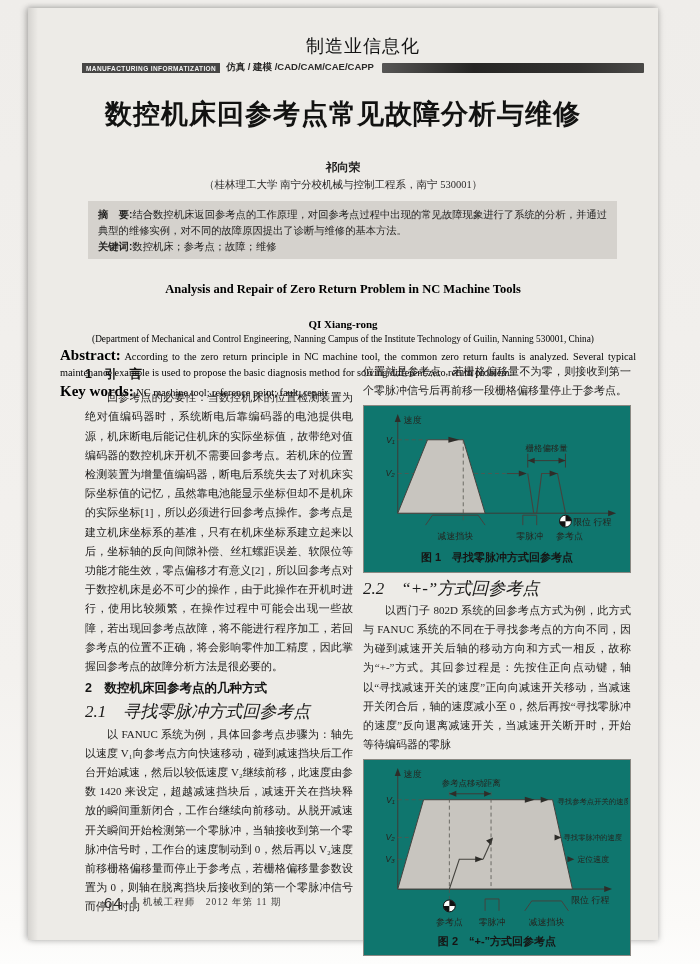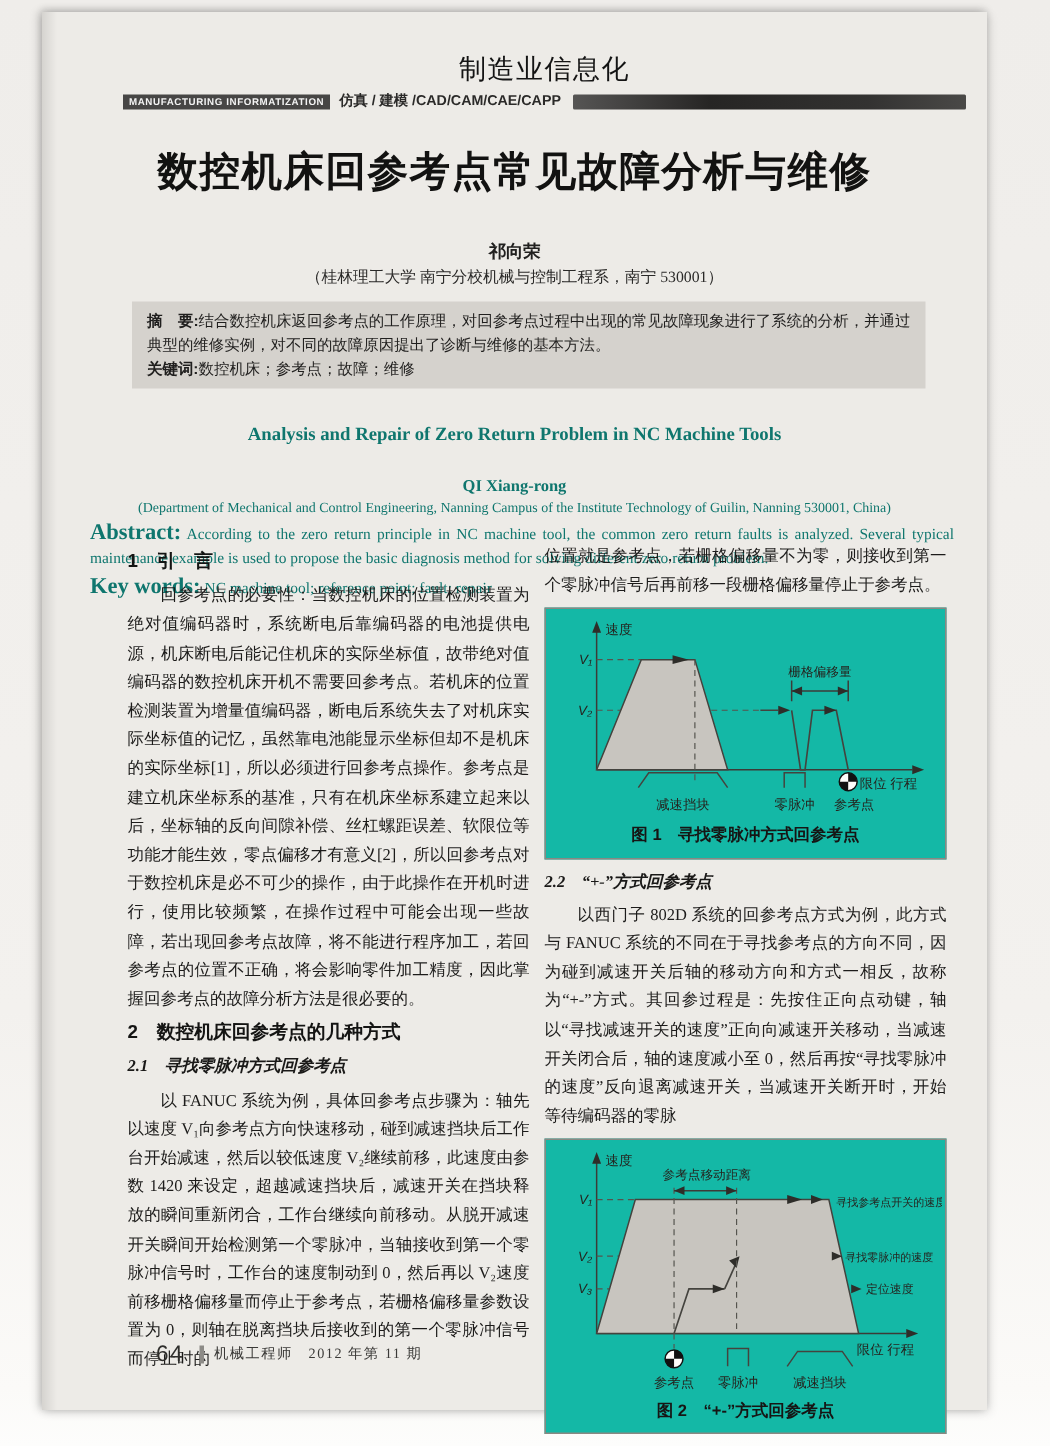--- a/index.html
+++ b/index.html
@@ -35,35 +35,35 @@
   .affil{position:absolute;top:170px;left:0;width:100%;text-align:center;font-size:10.5px;color:#2a2928;}
   
   .abstract-box{position:absolute;left:60px;top:193px;width:509px;padding:6px 10px 5px;
     background:#d5d2cd;font-size:10.3px;line-height:15.8px;color:#201f1e;}
   .abstract-box b{font-family:"Liberation Sans",sans-serif;font-size:10.3px;}
   .abstract-box p{margin:0;text-align:justify;}
   .meta-row{display:flex;}
   .meta-row .meta{white-space:nowrap;}
   .meta-row .meta + .meta{margin-left:36px;}
   
-  .english{position:absolute;top:274px;left:0;width:100%;font-family:"Liberation Serif",serif;color:#0f766e;}
+  .english{position:absolute;top:274px;left:0;width:100%;font-family:"Liberation Serif",serif;color:#000000;}
   .en-title{text-align:center;font-weight:bold;font-size:12.5px;}
   .en-author{text-align:center;font-weight:bold;font-size:11px;margin-top:21px;}
   .en-affil{text-align:center;font-size:9.3px;margin-top:4px;}
   .en-abs,.en-kw{margin:4px 22px 0 32px;font-size:10.3px;line-height:15.5px;text-align:justify;}
   .en-abs b,.en-kw b{font-size:15px;}
   
   .columns{position:absolute;left:57px;top:354px;width:547px;display:flex;gap:10px;}
   .col{width:268px;font-size:11px;line-height:19.2px;text-align:justify;color:#1c1b1a;}
   .col p{margin:0;}
   .col p.indent{text-indent:2em;}
   .col h2{font-family:"Liberation Sans",sans-serif;font-size:12.5px;font-weight:bold;margin:3px 0 4px;color:#141413;}
-  .col h3{font-size:11px;font-weight:bold;font-style:italic;margin:3px 0 3px;color:#1a1918;}
-  
-  .fig-box{border:1px solid #8a8882;background:#14b8a6;margin:5px 0 6px;padding:4px 2px 2px;}
+  .col h3{font-size:17px;font-weight:normal;font-style:italic;margin:3px 0 3px;color:#1a1918;}
+  
+  .fig-box{border:1px solid #8a8882;background:#0f766e;margin:5px 0 6px;padding:4px 2px 2px;}
   .fig-box svg{display:block;width:100%;height:auto;}
   .fig-caption{text-align:center;font-family:"Liberation Sans",sans-serif;
     font-weight:bold;font-size:11px;margin:1px 0 2px;color:#161514;}
   svg text{font-family:"Liberation Sans",sans-serif;fill:#25241f;}
   .axis{stroke:#3c3b37;stroke-width:1;fill:none;}
   .profile{stroke:#44433e;stroke-width:1.1;fill:none;}
   .dashed{stroke:#55544e;stroke-width:.8;stroke-dasharray:4 3;fill:none;}
   .arrowfill{fill:#2e2d29;}
   .trap{fill:#c8c5bf;stroke:#44433e;stroke-width:1;}
   .symb{stroke:#44433e;stroke-width:1;fill:none;}

